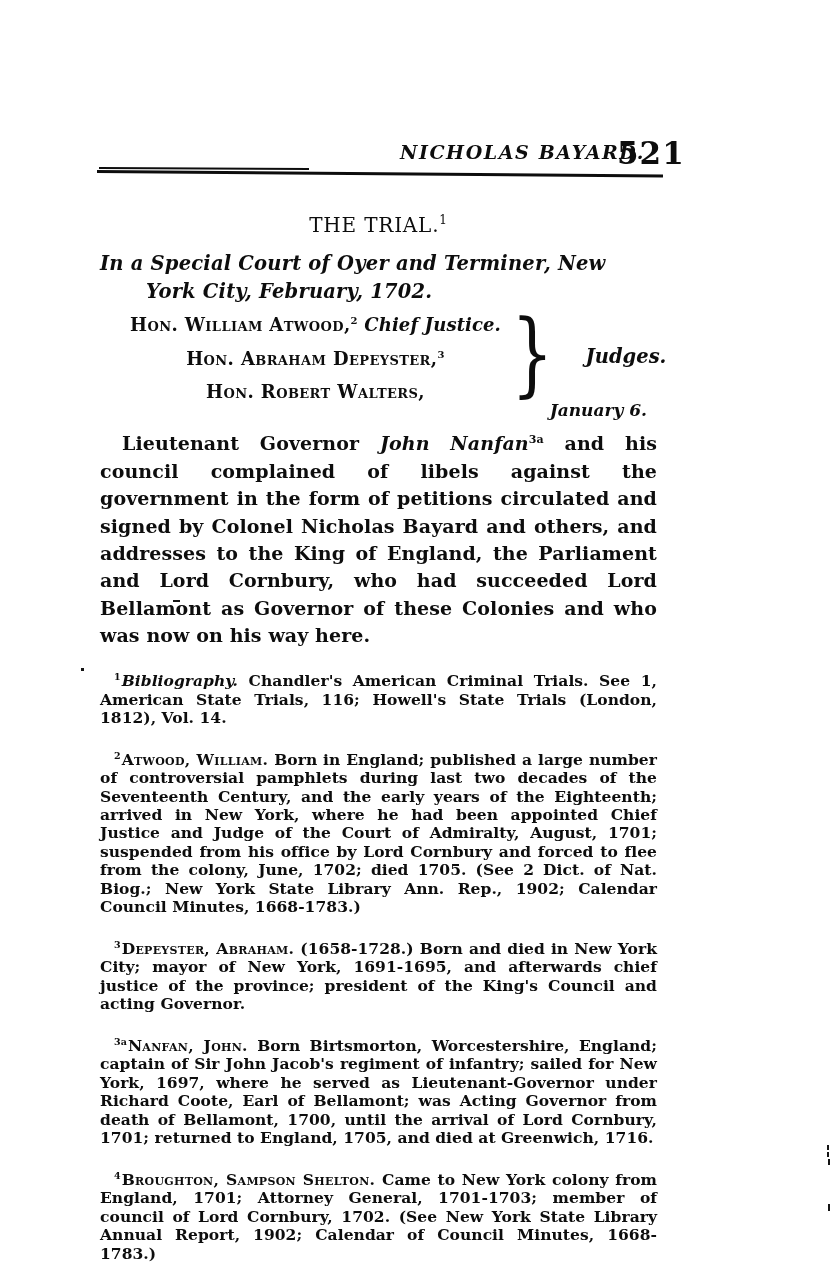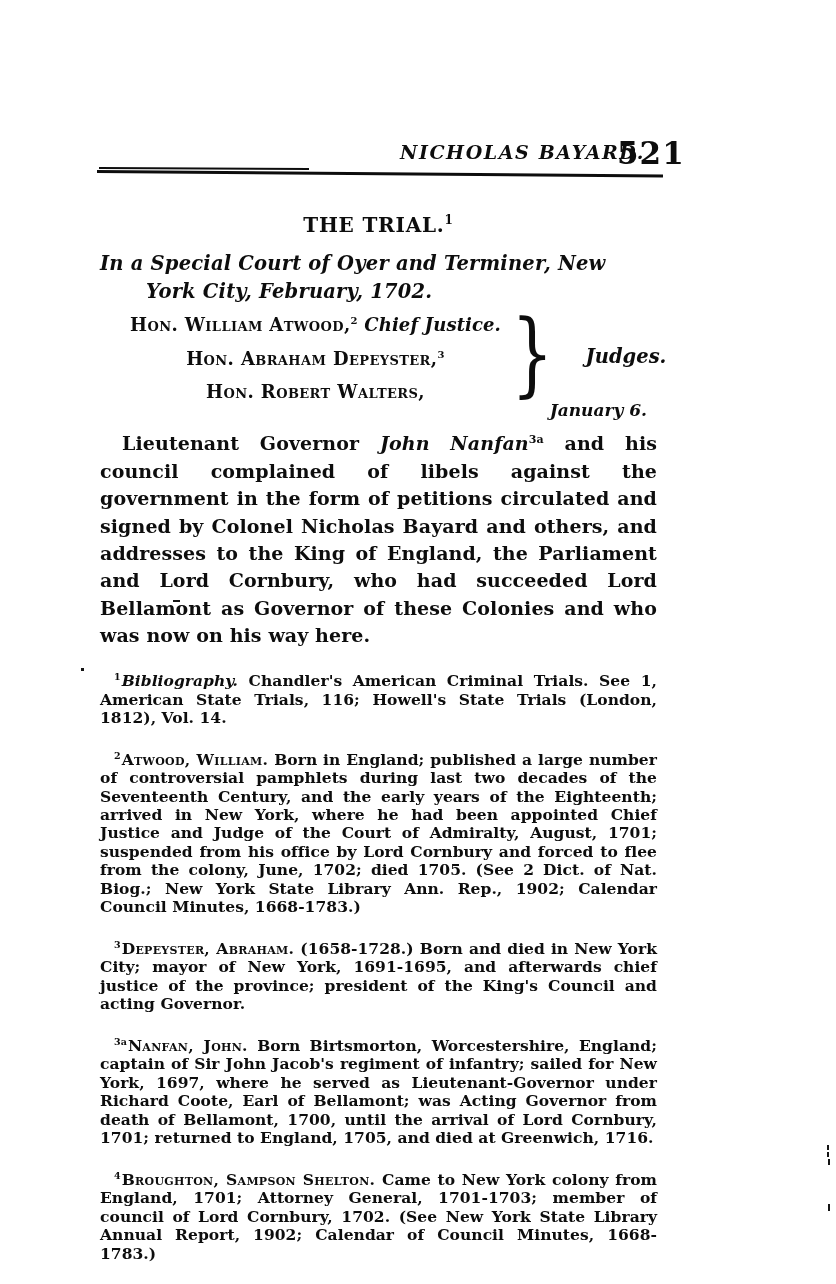--- a/index.html
+++ b/index.html
@@ -27,21 +27,21 @@
     position:absolute; left:97px; top:170px; width:566px; height:3px;
     background:#0d0d0d; transform:rotate(0.45deg); transform-origin:left center;
   }
   .rule-top {
     position:absolute; left:99px; top:167px; width:210px; height:2px;
     background:#0d0d0d; transform:rotate(0.25deg); transform-origin:left center;
   }
 
   .section-title {
     position:absolute; left:100px; top:213px; width:557px;
-    text-align:center; font-weight:bold; font-size:20px; letter-spacing:0.8px;
+    text-align:center; font-weight:normal; font-size:20px; letter-spacing:0.8px;
   }
   .section-title sup { font-size:12px; vertical-align:super; }
 
   .court-caption {
     position:absolute; left:100px; top:250px; width:562px;
     font-style:italic; font-weight:bold; font-size:19.5px; line-height:28px;
     padding-left:46px; text-indent:-46px; letter-spacing:0.2px;
   }
 
   .judges {

